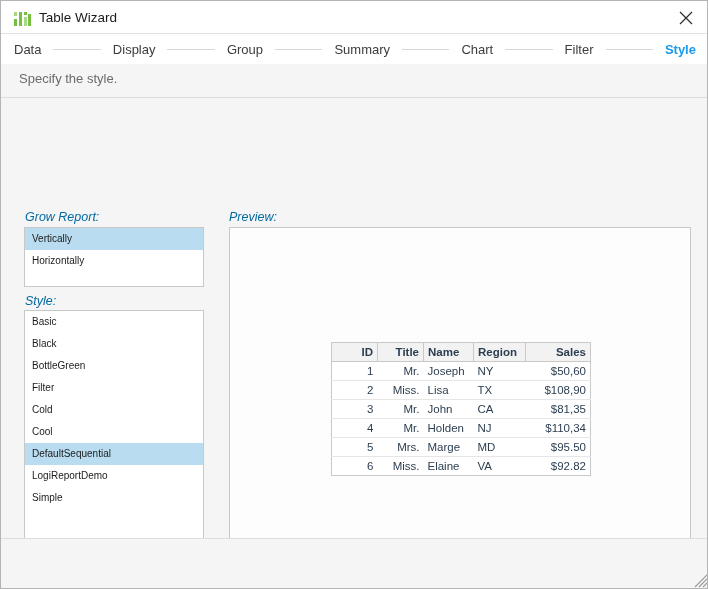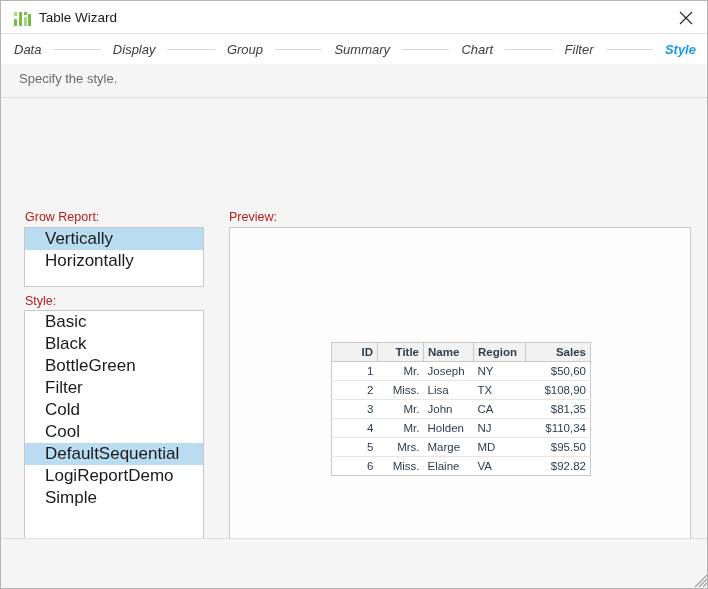--- a/index.html
+++ b/index.html
@@ -79,21 +79,20 @@
     left: 13px; top: 0;
     width: 682px; height: 30px;
     display: flex;
     align-items: center;
   }
   .step {
     font-size: 13px;
     color: #3c3c3c;
     white-space: nowrap;
     cursor: default;
-    font-style: italic;
   }
   .step.active {
     color: #1a9ae8;
     font-weight: bold;
   }
   .connector {
     flex: 1 1 auto;
     height: 1px;
     background: #d8d8d8;
     margin: 0 12px;
@@ -119,35 +118,36 @@
     position: absolute;
     left: 0; top: 97px;
     width: 708px;
     height: 440px;
     background: #f5f5f5;
   }
 
   .field-label {
     position: absolute;
     font-size: 12.5px;
-    color: #b91c1c;
+    color: #0369a1;
+    font-style: italic;
   }
 
   .listbox {
     position: absolute;
     background: #ffffff;
     border: 1px solid #c8c8c8;
     box-sizing: border-box;
     overflow: hidden;
   }
   .listitem {
     height: 22px;
     line-height: 22px;
-    padding-left: 20px;
-    font-size: 17px;
+    padding-left: 7px;
+    font-size: 10px;
     color: #1b1b1b;
     white-space: nowrap;
     cursor: default;
   }
   .listitem.selected {
     background: #b9dcf0;
   }
 
   #grow-label   { left: 24px; top: 112px; }
   #grow-list    { left: 23px; top: 129px; width: 180px; height: 60px; }

